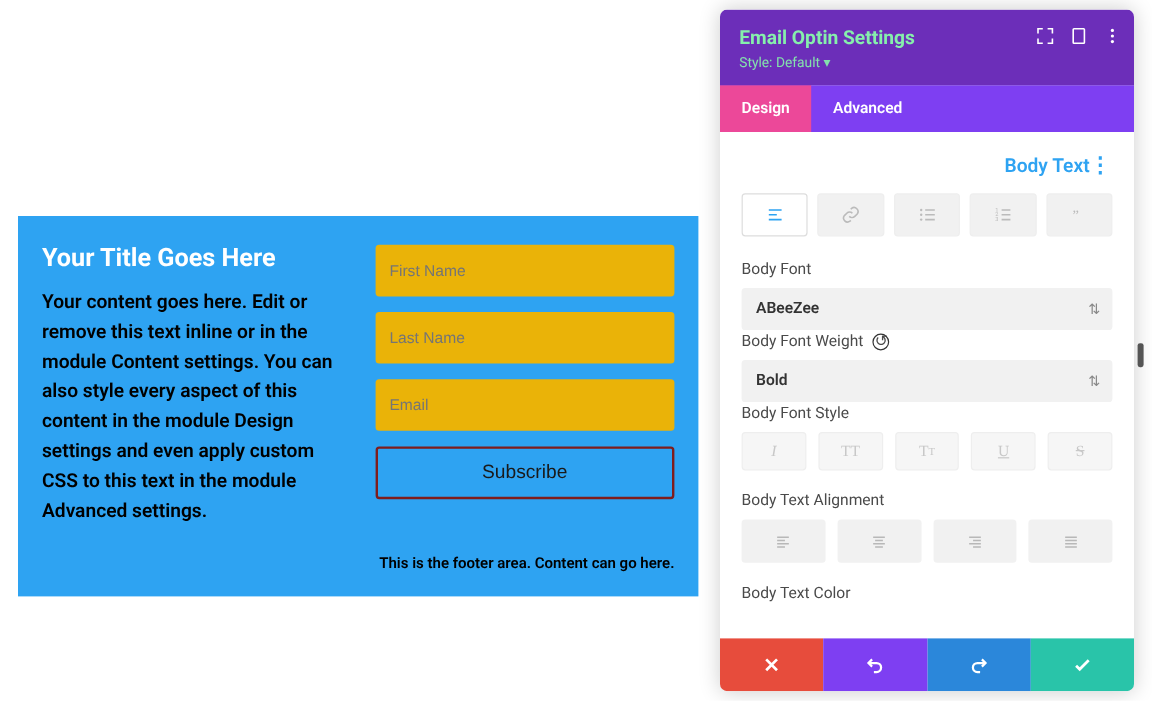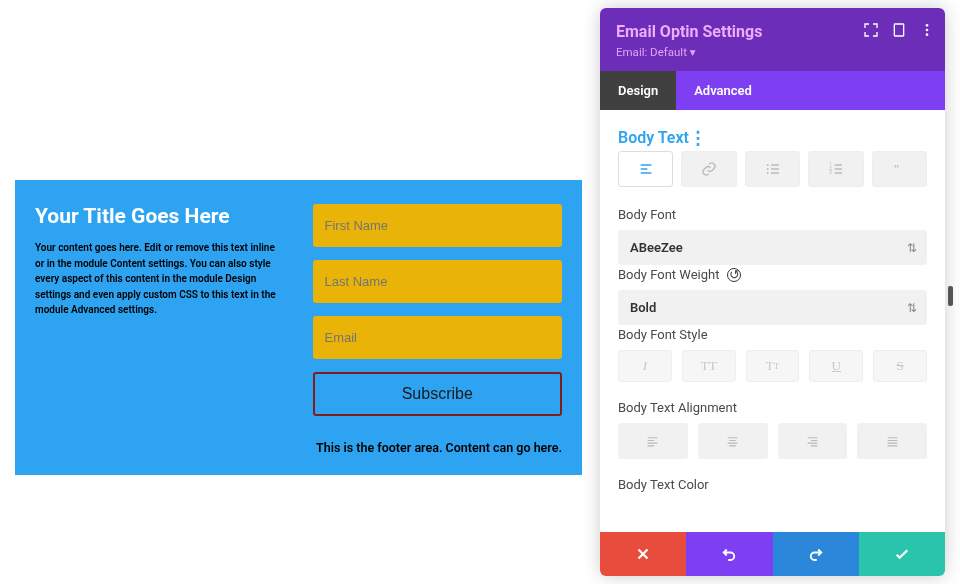--- a/index.html
+++ b/index.html
@@ -4,38 +4,38 @@
 <style>
   * { box-sizing: border-box; margin: 0; padding: 0; }
   body { font-family: -apple-system, BlinkMacSystemFont, "Segoe UI", Roboto, sans-serif; width: 960px; height: 584px; background: #fff; overflow: hidden; position: relative; }
 
   .canvas { position: absolute; left: 0; top: 0; width: 600px; height: 456px; border-radius: 16px; }
   .optin { position: absolute; left: 15px; top: 180px; width: 567px; background: #2ea3f2; padding: 24px 20px 20px; }
   .optin-row { display: flex; gap: 28px; }
   .optin-left { flex: 1; }
   .optin-right { flex: 1; }
   .optin-title { color: #fff; font-size: 21px; font-weight: 700; margin-bottom: 12px; }
-  .optin-body { color: #000; font-size: 10px; line-height: 1.55; font-weight: 600; }
+  .optin-body { color: #000; font-size: 16px; line-height: 1.55; font-weight: 600; }
   .optin-input { width: 100%; background: #eab308; border: none; border-radius: 3px; padding: 14px 12px; font-size: 13px; margin-bottom: 13px; color: #555; }
   .optin-btn { width: 100%; background: transparent; border: 2px solid #7f1d1d; color: #1a1a1a; padding: 11px; font-size: 16px; border-radius: 3px; cursor: pointer; }
   .optin-footer { text-align: right; font-size: 12.5px; color: #000; font-weight: 600; margin-top: 24px; }
 
   .panel { position: absolute; right: 15px; top: 8px; width: 345px; height: 568px; background: #fff; box-shadow: 0 0 18px rgba(0,0,0,0.2); border-radius: 6px; overflow: hidden; display: flex; flex-direction: column; }
-  .panel-header { background: #6c2eb9; color: #f0abfc; padding: 14px 16px 12px; position: relative; }
+  .panel-header { background: #6c2eb9; color: #86efac; padding: 14px 16px 12px; position: relative; }
   .panel-title { font-size: 16px; font-weight: 700; }
   .panel-preset { font-size: 11.5px; margin-top: 4px; opacity: 0.92; }
   .panel-header-icons { position: absolute; right: 10px; top: 14px; display: flex; gap: 12px; align-items: center; }
   .hdr-icon { width: 16px; height: 16px; display: flex; align-items: center; justify-content: center; cursor: pointer; fill: #fff; }
 
   .tabs { display: flex; background: #7e3ff2; }
   .tab { flex: 0 0 auto; padding: 12px 18px; color: #fff; font-size: 13px; font-weight: 600; cursor: pointer; }
-  .tab.active { background: #404040; }
+  .tab.active { background: #ec4899; }
 
   .panel-body { flex: 1; overflow-y: auto; padding: 18px 18px 8px; }
-  .section-head { display: flex; justify-content: flex-start; align-items: center; margin-bottom: 4px; }
+  .section-head { display: flex; justify-content: flex-end; align-items: center; margin-bottom: 14px; }
   .section-title { color: #2ea3f2; font-size: 16px; font-weight: 600; }
   .section-menu { color: #2ea3f2; font-weight: 700; font-size: 18px; cursor: pointer; line-height: 1; letter-spacing: 1px; }
 
   .tabstrip { display: flex; gap: 8px; margin-bottom: 20px; }
   .tabstrip-btn { flex: 1; height: 36px; background: #f1f1f1; border: 1px solid #eee; border-radius: 3px; display: flex; align-items: center; justify-content: center; cursor: pointer; color: #bbb; }
   .tabstrip-btn.active { background: #fff; border: 1px solid #ddd; color: #2ea3f2; }
   .tabstrip-btn svg { width: 16px; height: 16px; }
 
   .field-label { font-size: 13px; color: #4a4a4a; margin-bottom: 8px; display: flex; align-items: center; gap: 8px; }
   .select-wrap { position: relative; margin-bottom: 2px; }
@@ -81,21 +81,21 @@
         <button class="optin-btn">Subscribe</button>
       </div>
     </div>
     <div class="optin-footer">This is the footer area. Content can go here.</div>
   </div>
 </div>
 
 <div class="panel">
   <div class="panel-header">
     <div class="panel-title">Email Optin Settings</div>
-    <div class="panel-preset"><span>Email: Default</span> ▾</div>
+    <div class="panel-preset"><span>Style: Default</span> ▾</div>
     <div class="panel-header-icons">
       <span class="hdr-icon">
           <svg viewBox="0 0 24 24">
             <path fill="none" stroke="#fff" stroke-width="2" d="M3 9V3h6M21 9V3h-6M3 15v6h6M21 15v6h-6"></path>
           </svg>
         </span>
       <span class="hdr-icon">
           <svg viewBox="0 0 24 24">
             <rect x="5" y="3" width="14" height="18" rx="1" fill="none" stroke="#fff" stroke-width="2"></rect>
           </svg>

